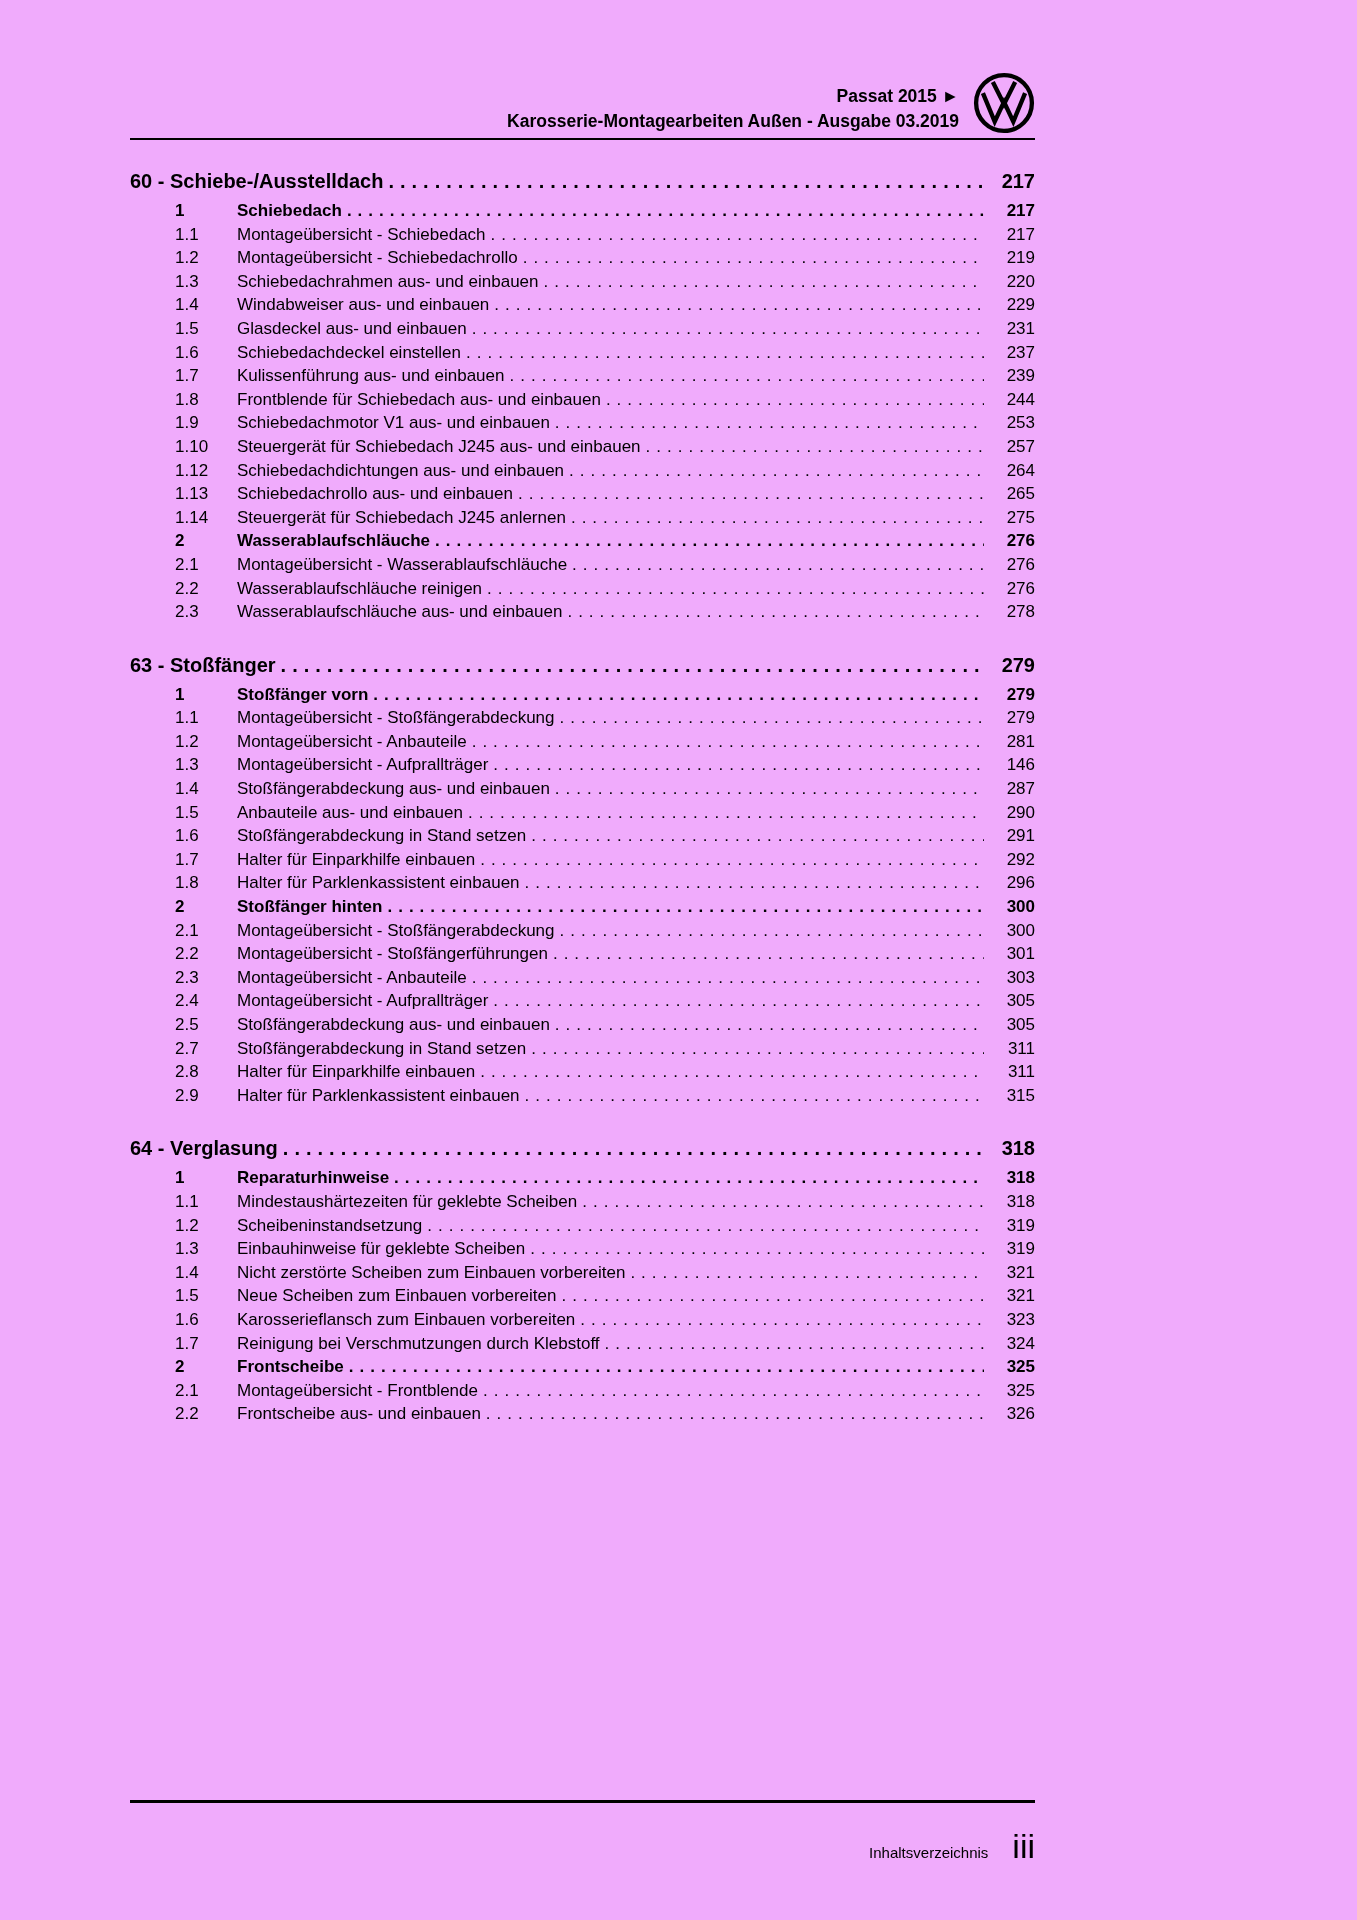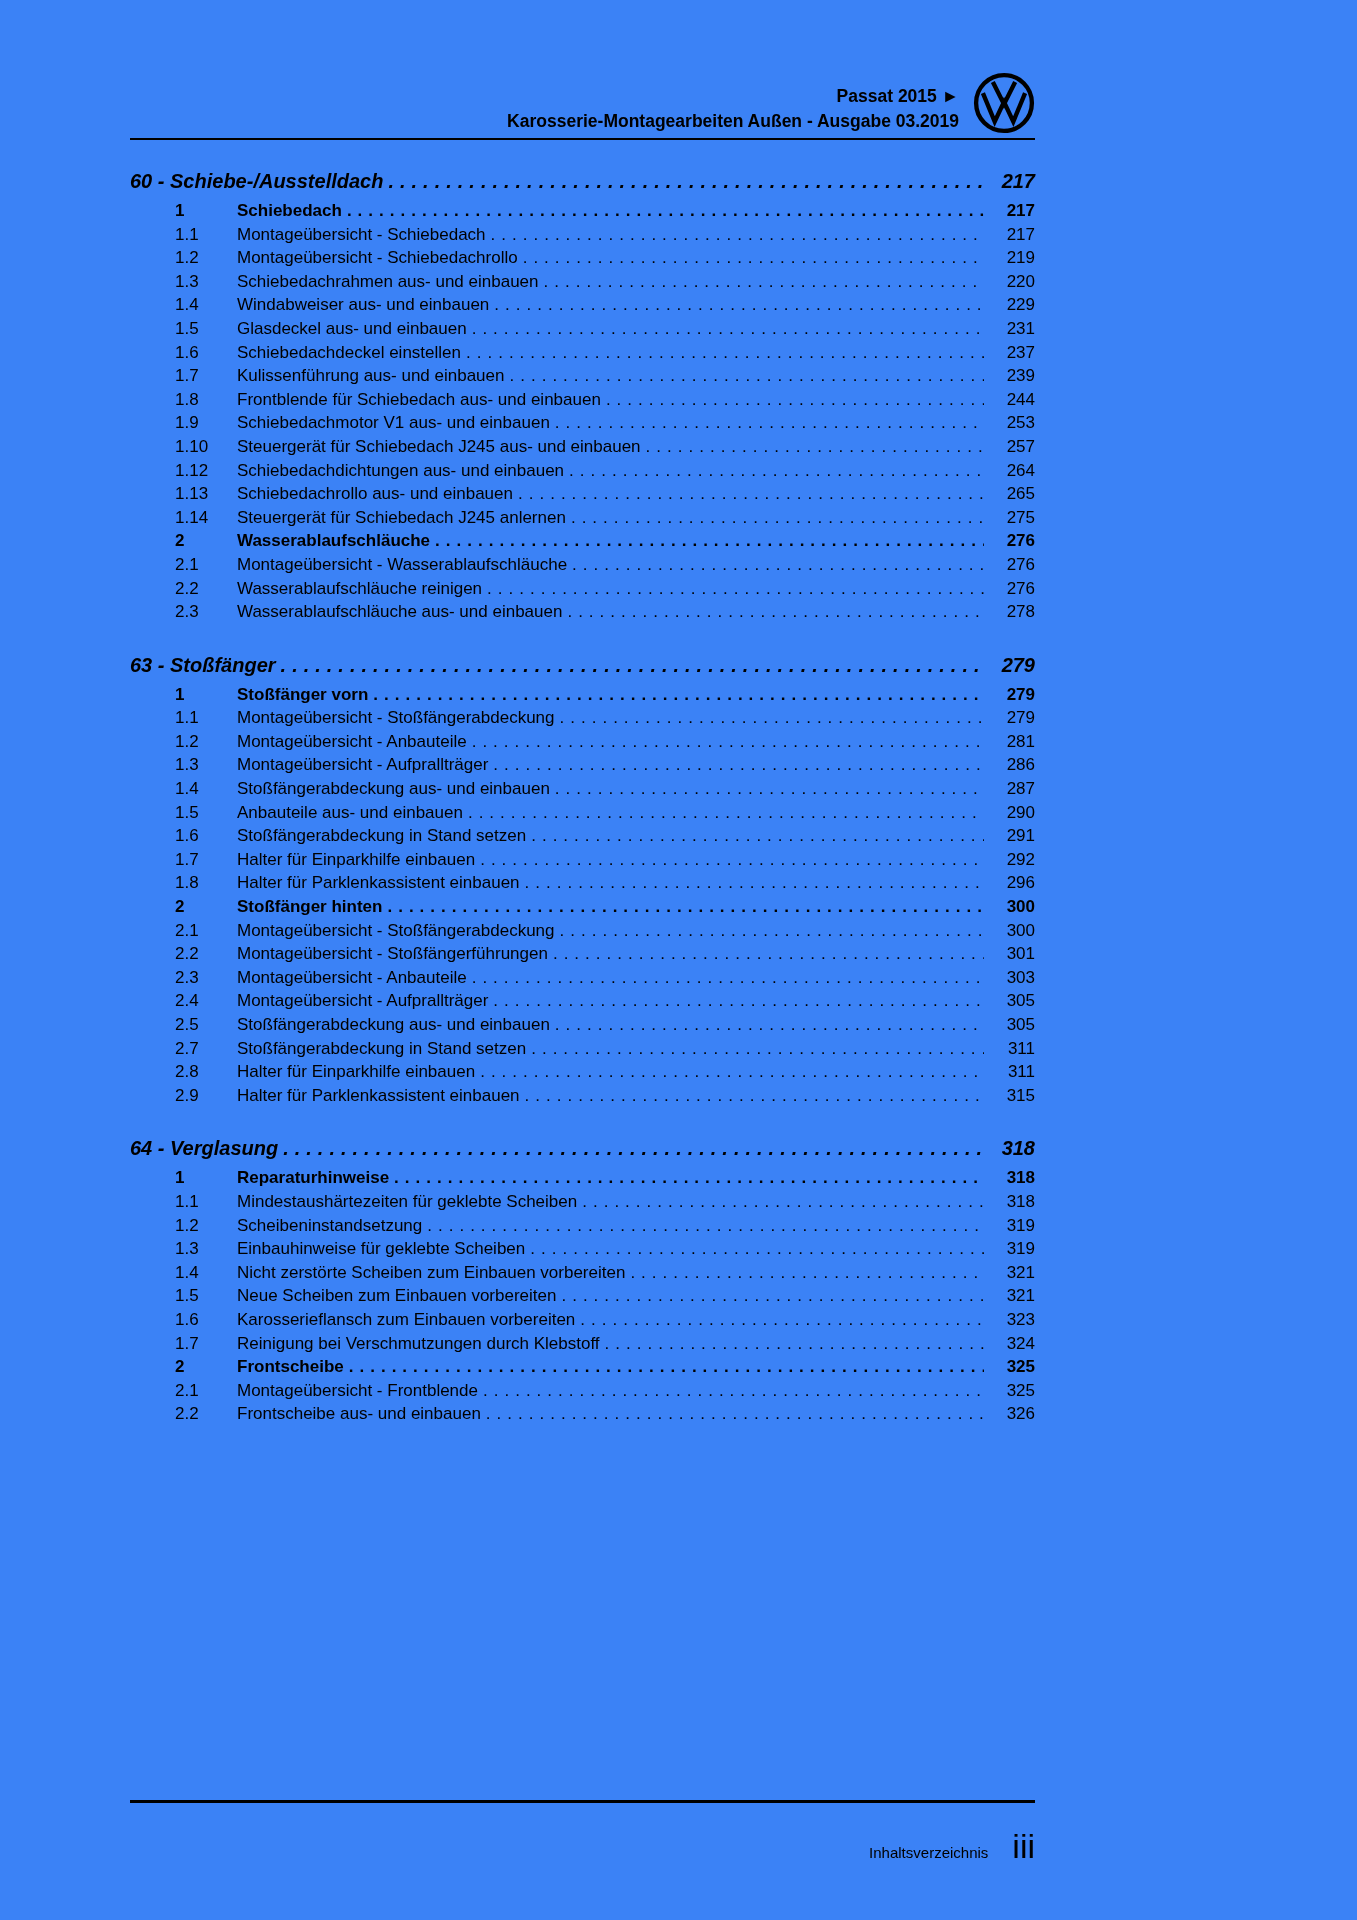--- a/index.html
+++ b/index.html
@@ -1,20 +1,20 @@
 <!DOCTYPE html>
 <html><head>
 <meta charset="utf-8">
 <style>
   html, body { margin: 0; padding: 0; background: #ffffff; }
   .page {
     position: relative;
     width: 1357px;
     height: 1920px;
-    background: #3b82f6;
+    background: #f0abfc;
     color: #000000;
     font-family: "Liberation Sans", sans-serif;
     overflow: hidden;
   }
   .content {
     position: absolute;
     left: 130px;
     top: 0;
     width: 905px;
   }
@@ -38,21 +38,20 @@
   .logo svg { display: block; width: 100%; height: 100%; }
   
   .toc { margin-top: 30px; }
   .section-row {
     display: flex;
     align-items: center;
     font-size: 20px;
     font-weight: bold;
     margin-top: 30px;
     margin-bottom: 6px;
-    font-style: italic;
   }
   .toc-section:first-child .section-row { margin-top: 0; }
   .entry-row {
     display: flex;
     align-items: baseline;
     font-size: 17px;
     line-height: 23.6px;
   }
   .entry-row.bold { font-weight: bold; }
   .entry-num { flex: 0 0 62px; margin-left: 45px; white-space: nowrap; }
@@ -250,21 +249,21 @@
             <div class="entry-row">
               <span class="entry-num">1.2</span>
               <span class="entry-label">Montageübersicht - Anbauteile</span>
               <span class="leader"></span>
               <span class="entry-page">281</span>
             </div>
             <div class="entry-row">
               <span class="entry-num">1.3</span>
               <span class="entry-label">Montageübersicht - Aufprallträger</span>
               <span class="leader"></span>
-              <span class="entry-page">286</span>
+              <span class="entry-page">146</span>
             </div>
             <div class="entry-row">
               <span class="entry-num">1.4</span>
               <span class="entry-label">Stoßfängerabdeckung aus- und einbauen</span>
               <span class="leader"></span>
               <span class="entry-page">287</span>
             </div>
             <div class="entry-row">
               <span class="entry-num">1.5</span>
               <span class="entry-label">Anbauteile aus- und einbauen</span>

